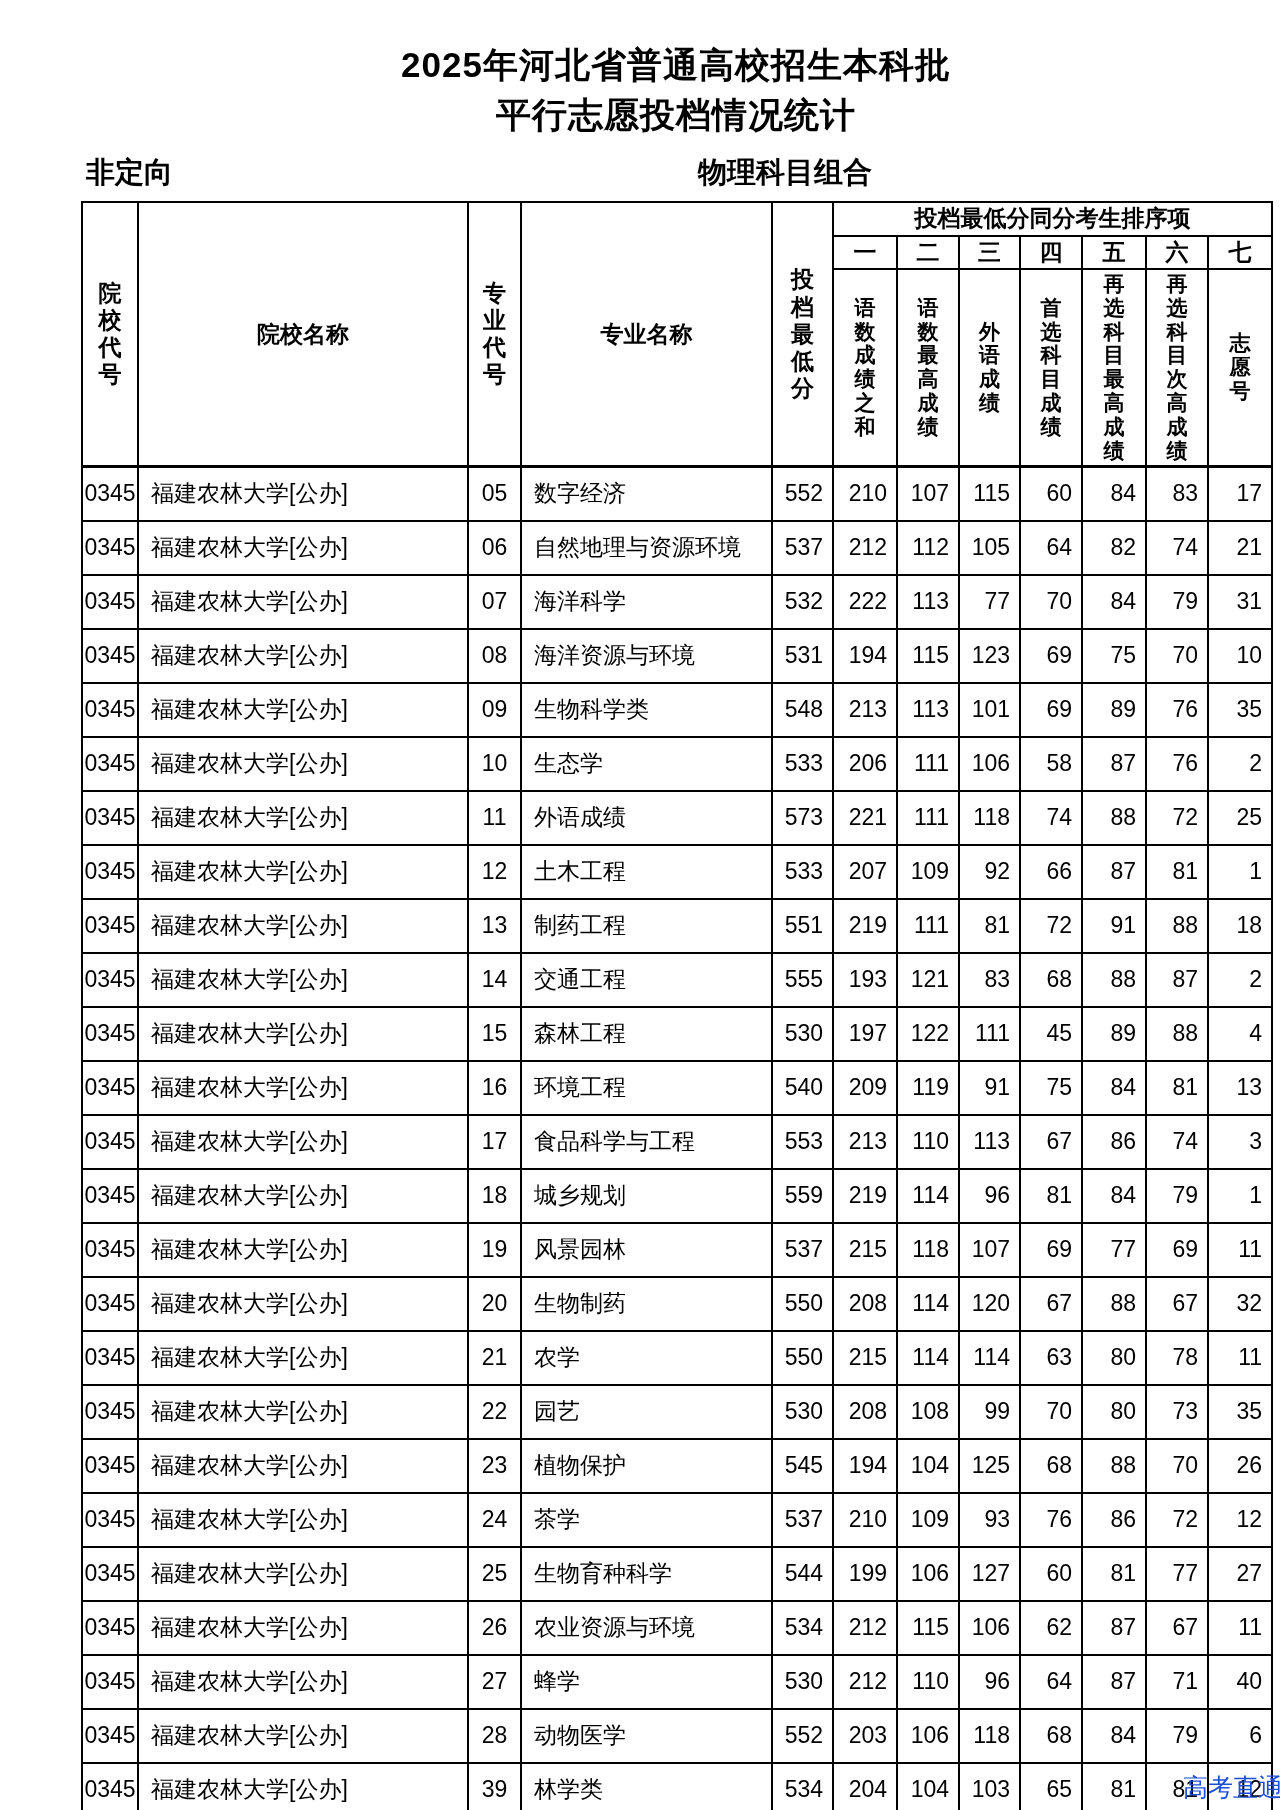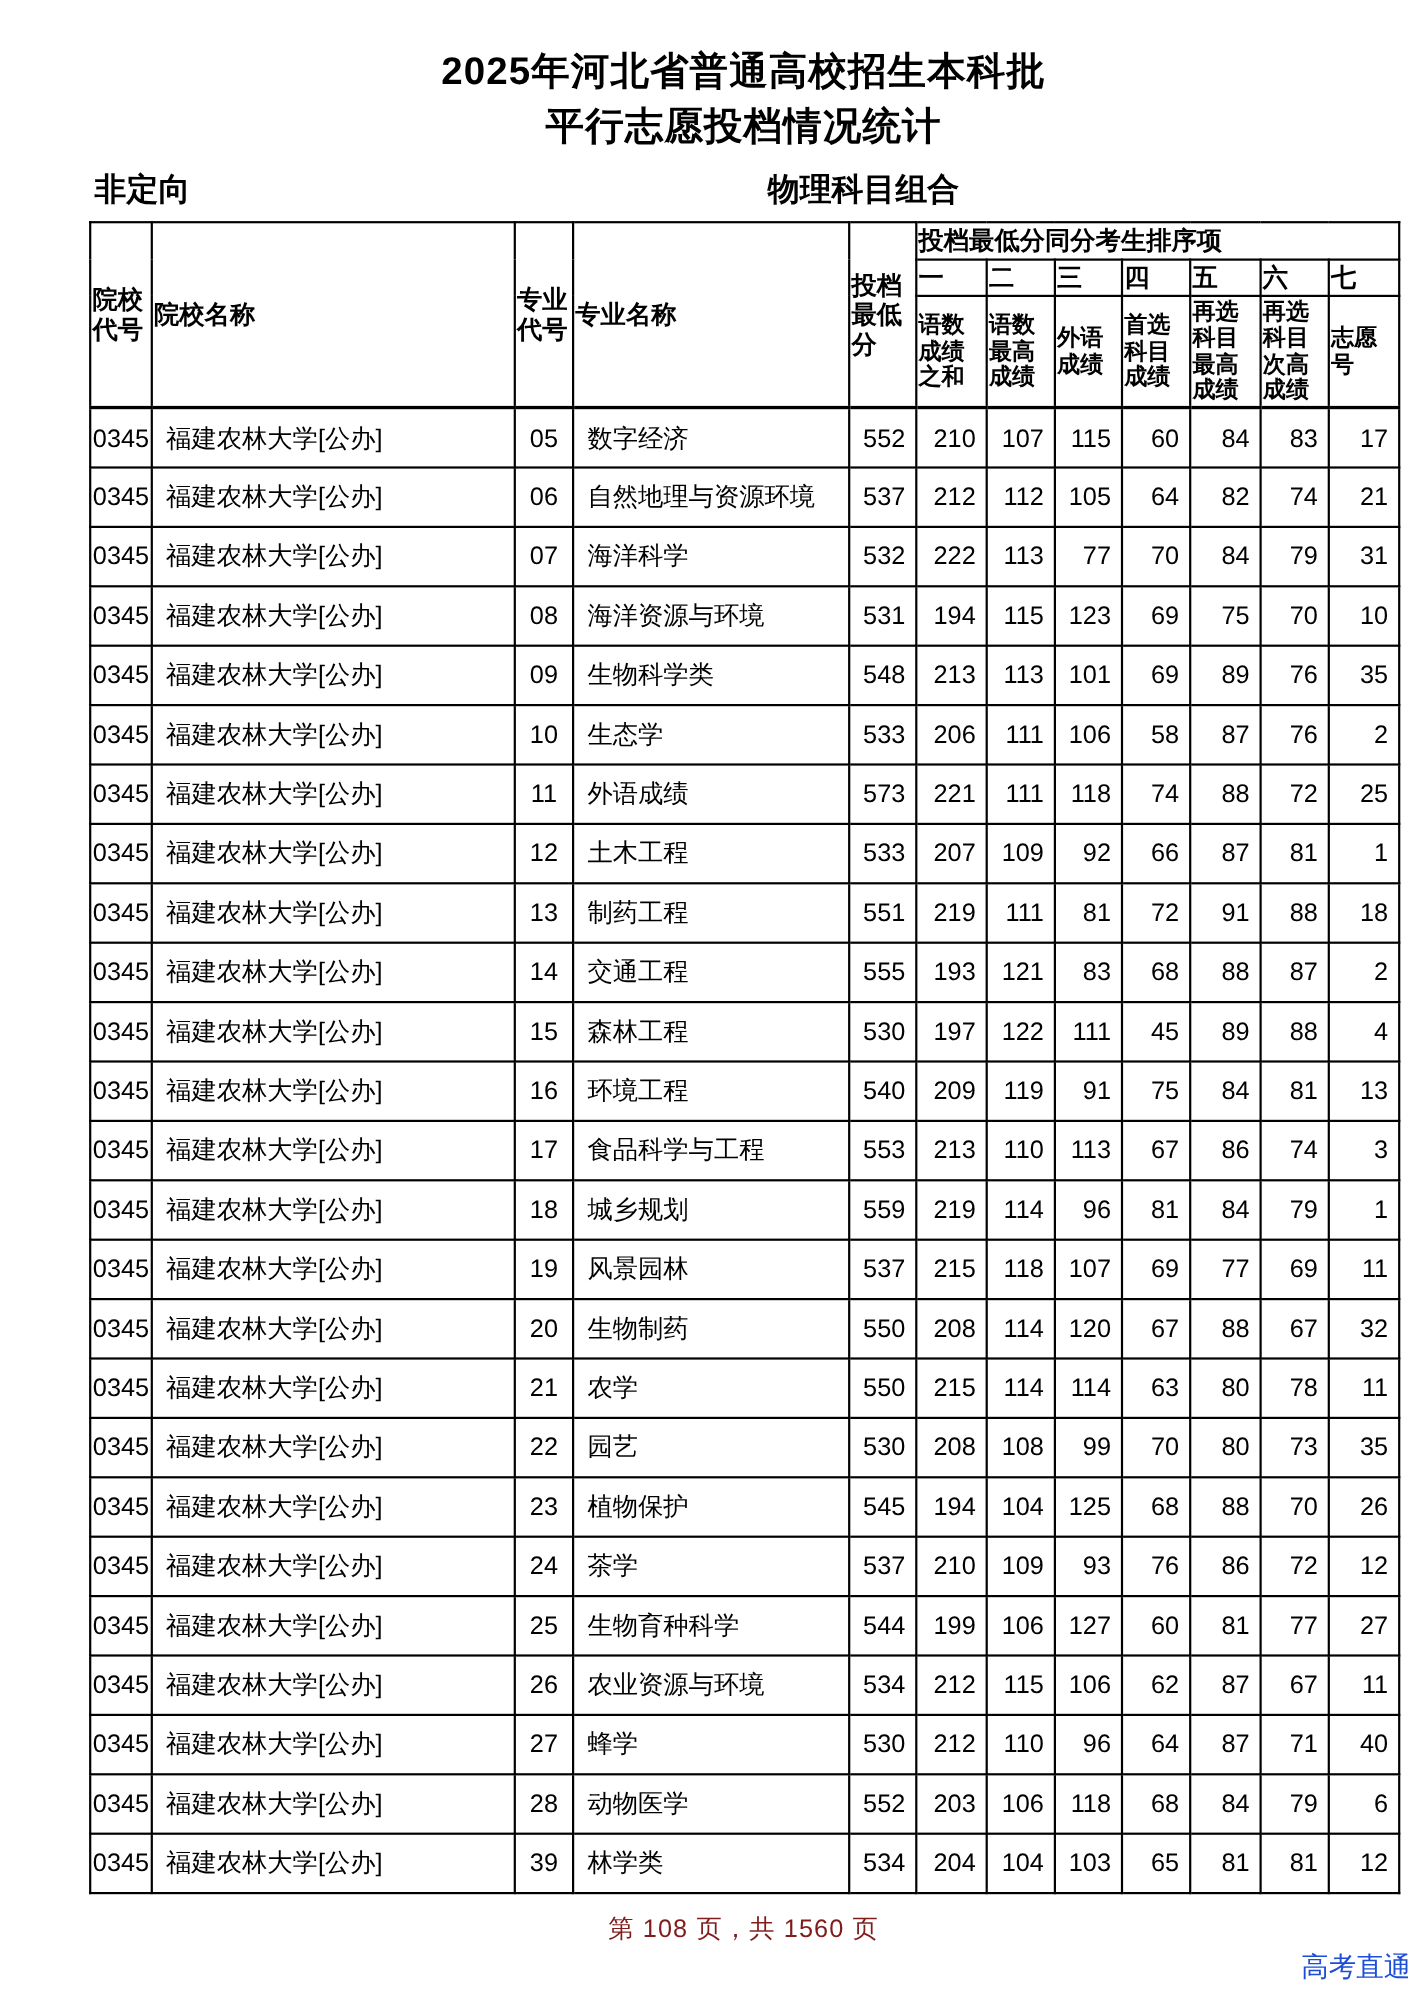--- a/index.html
+++ b/index.html
@@ -38,23 +38,23 @@
   }
   table.grid th, table.grid td {
     border: 2px solid #000;
     overflow: hidden;
     vertical-align: middle;
     box-sizing: border-box;
   }
   thead th {
     font-size: 23px;
     font-weight: 700;
-    text-align: left;
+    text-align: center;
     line-height: 1.18;
-    padding: 2px 1px;
+    padding: 2px 11px;
   }
   thead tr.group-row th.group { height: 30px; }
   thead tr.ordinal-row th { height: 30px; }
   thead tr.sublabel-row th {
     height: 88px;
     font-size: 21px;
     line-height: 1.14;
     border-bottom: 3px solid #000;
   }
   thead th.span-col { border-bottom: 3px solid #000; }

